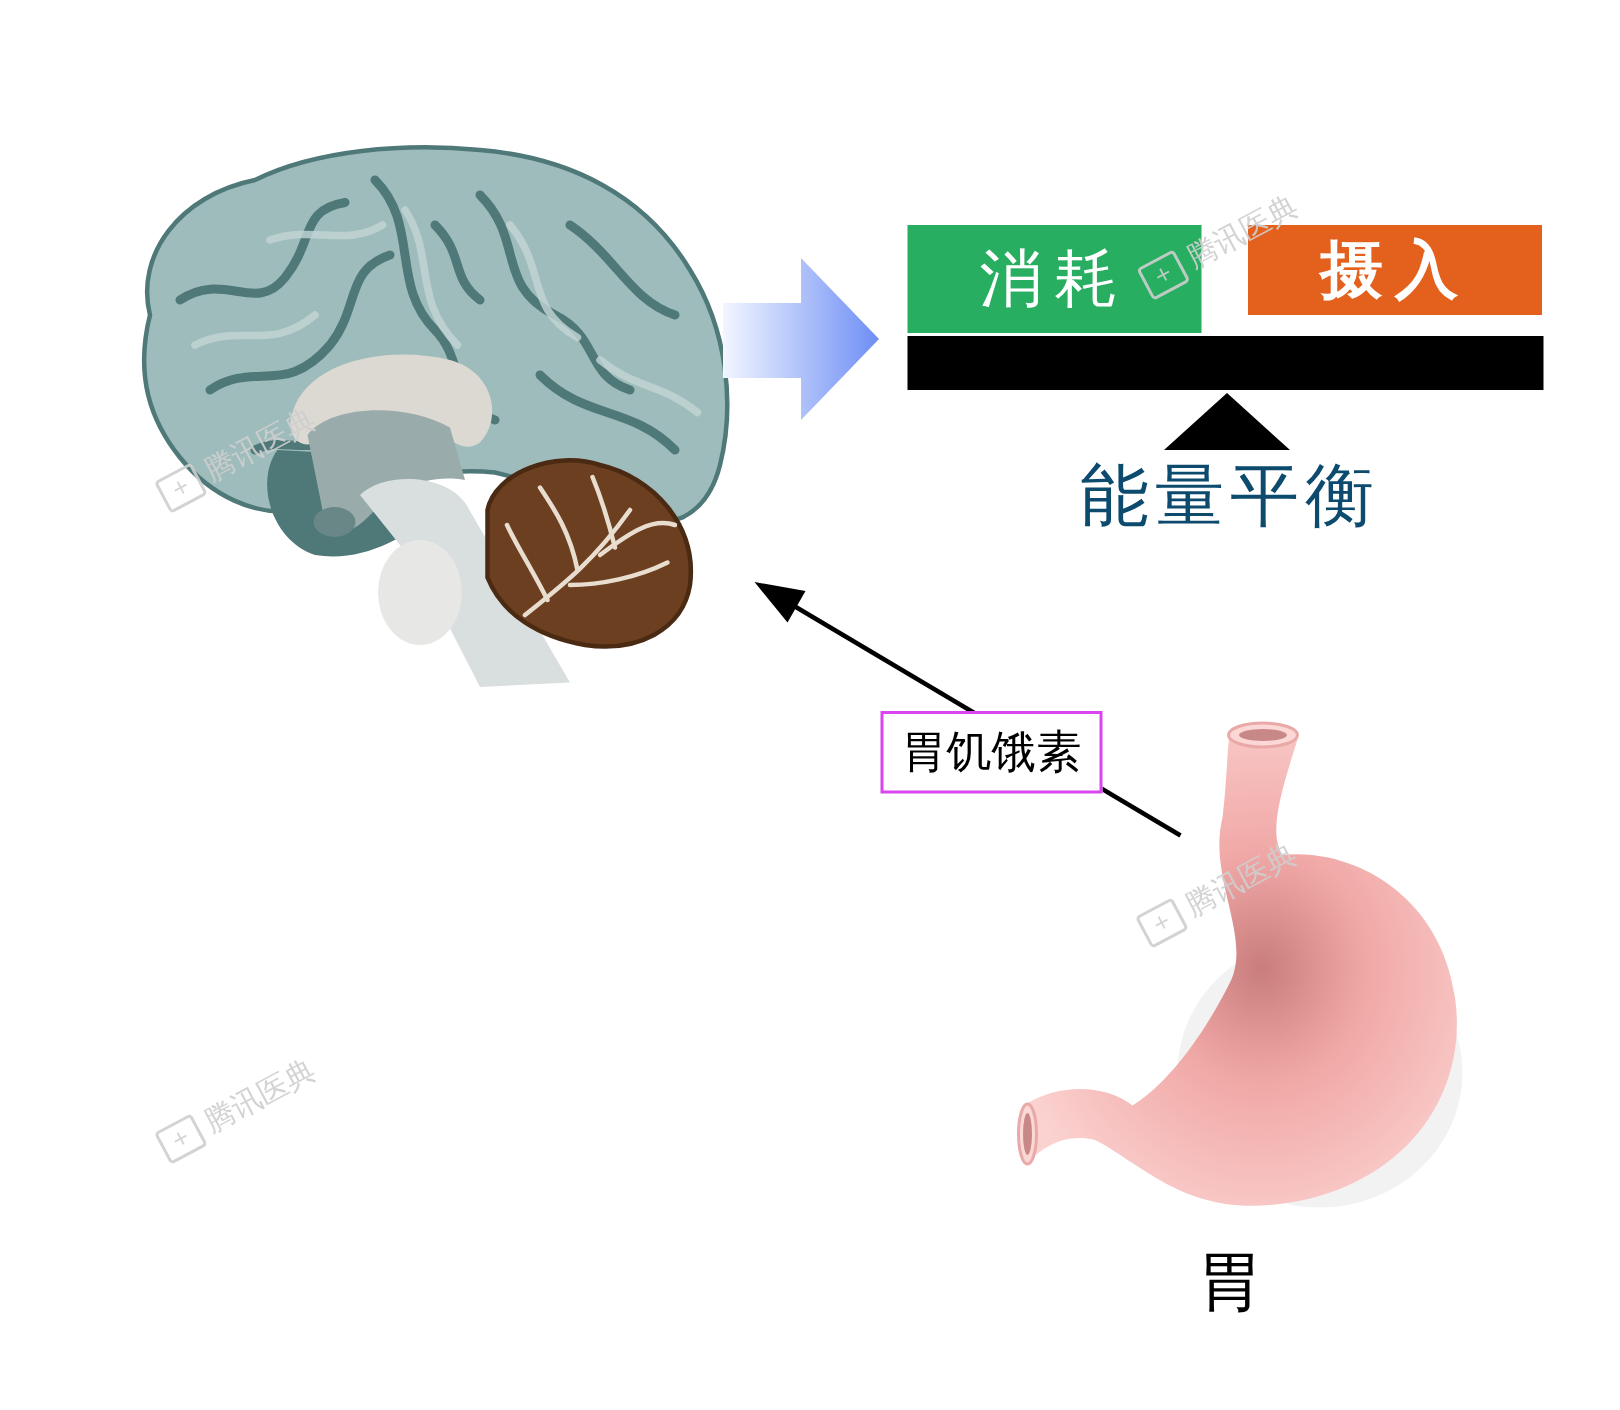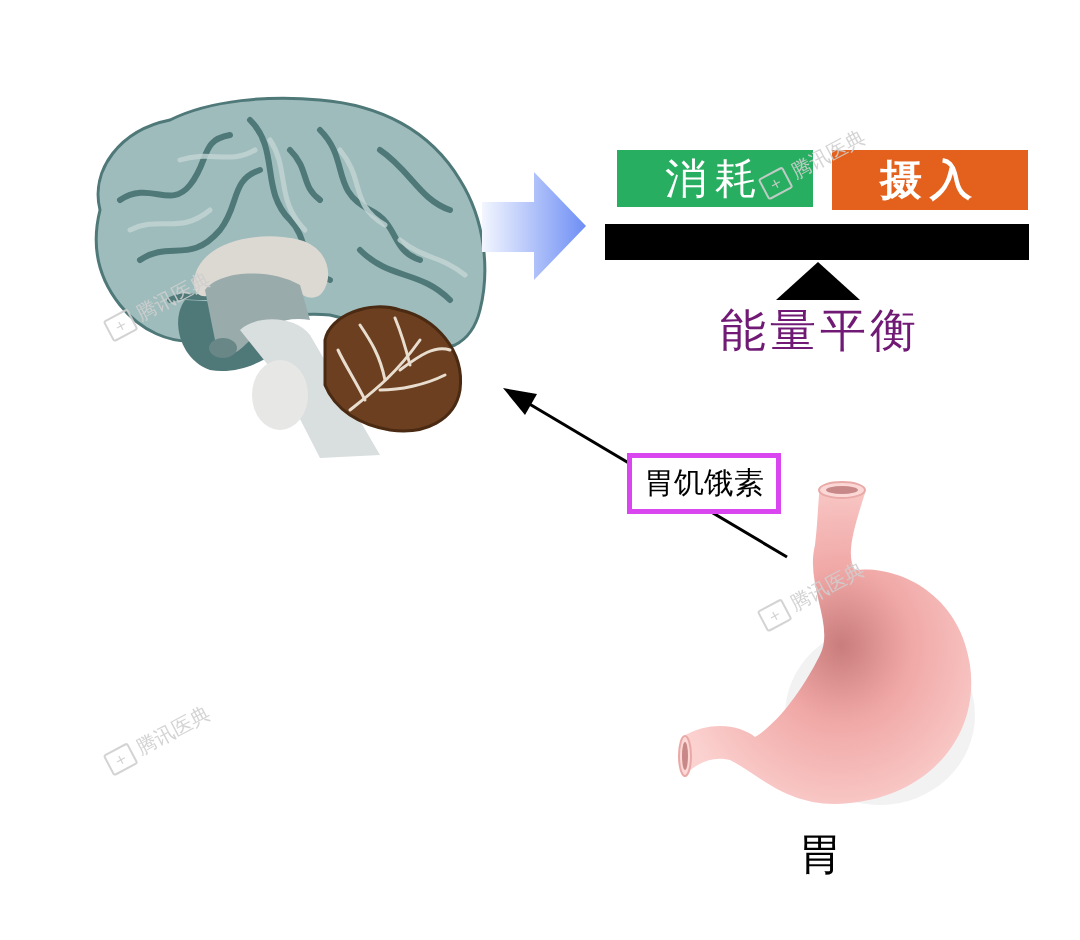--- a/index.html
+++ b/index.html
@@ -1,31 +1,31 @@
 <!DOCTYPE html>
 <html><head>
   <meta charset="utf-8">
   <style>
     html, body { margin: 0; padding: 0; background: #ffffff; }
     body { width: 1080px; height: 940px; position: relative; overflow: hidden;
            font-family: "DejaVu Sans", sans-serif; }
     .abs { position: absolute; }
     .box { position: absolute; color: #ffffff; font-size: 42px; display: flex;
            align-items: center; justify-content: center; letter-spacing: 8px; }
-    #consume { left: 605px; top: 150px; width: 196px; height: 57px; background: #27ae60; margin-left: 12px; }
+    #consume { left: 605px; top: 150px; width: 196px; height: 72px; background: #27ae60; }
     #intake  { left: 832px; top: 150px; width: 196px; height: 60px; background: #e4611d; font-weight: bold; }
     #beam { left: 605px; top: 224px; width: 424px; height: 36px; background: #000; }
     #fulcrum { left: 776px; top: 262px; width: 0; height: 0;
                border-left: 42px solid transparent; border-right: 42px solid transparent;
                border-bottom: 38px solid #000; }
     #balance-label { left: 700px; top: 300px; width: 240px; text-align: center;
-                     font-size: 46px; color: #701a75; letter-spacing: 4px; }
-    #ghrelin-label { left: 587px; top: 453px; width: 144px; height: 51px;
-                     border: 5px solid #d946ef; background: #fff; font-size: 30px;
-                     display: flex; align-items: center; justify-content: center; color: #000; margin-left: 40px; }
+                     font-size: 46px; color: #0c4a6e; letter-spacing: 4px; }
+    #ghrelin-label { left: 587px; top: 474px; width: 144px; height: 51px;
+                     border: 2px solid #d946ef; background: #fff; font-size: 30px;
+                     display: flex; align-items: center; justify-content: center; color: #000; }
     #stomach-label { left: 780px; top: 825px; width: 80px; text-align: center;
                      font-size: 44px; color: #000; }
     .wm { position: absolute; color: #cfcfcf; font-size: 20px; transform: rotate(-28deg);
           transform-origin: left center; display: flex; align-items: center; gap: 6px;
           opacity: 0.9; }
     .wm .logo { width: 24px; height: 20px; border: 2px solid #cfcfcf; border-radius: 3px;
                 font-size: 14px; display: flex; align-items: center; justify-content: center; }
   </style>
 </head>
 <body>

